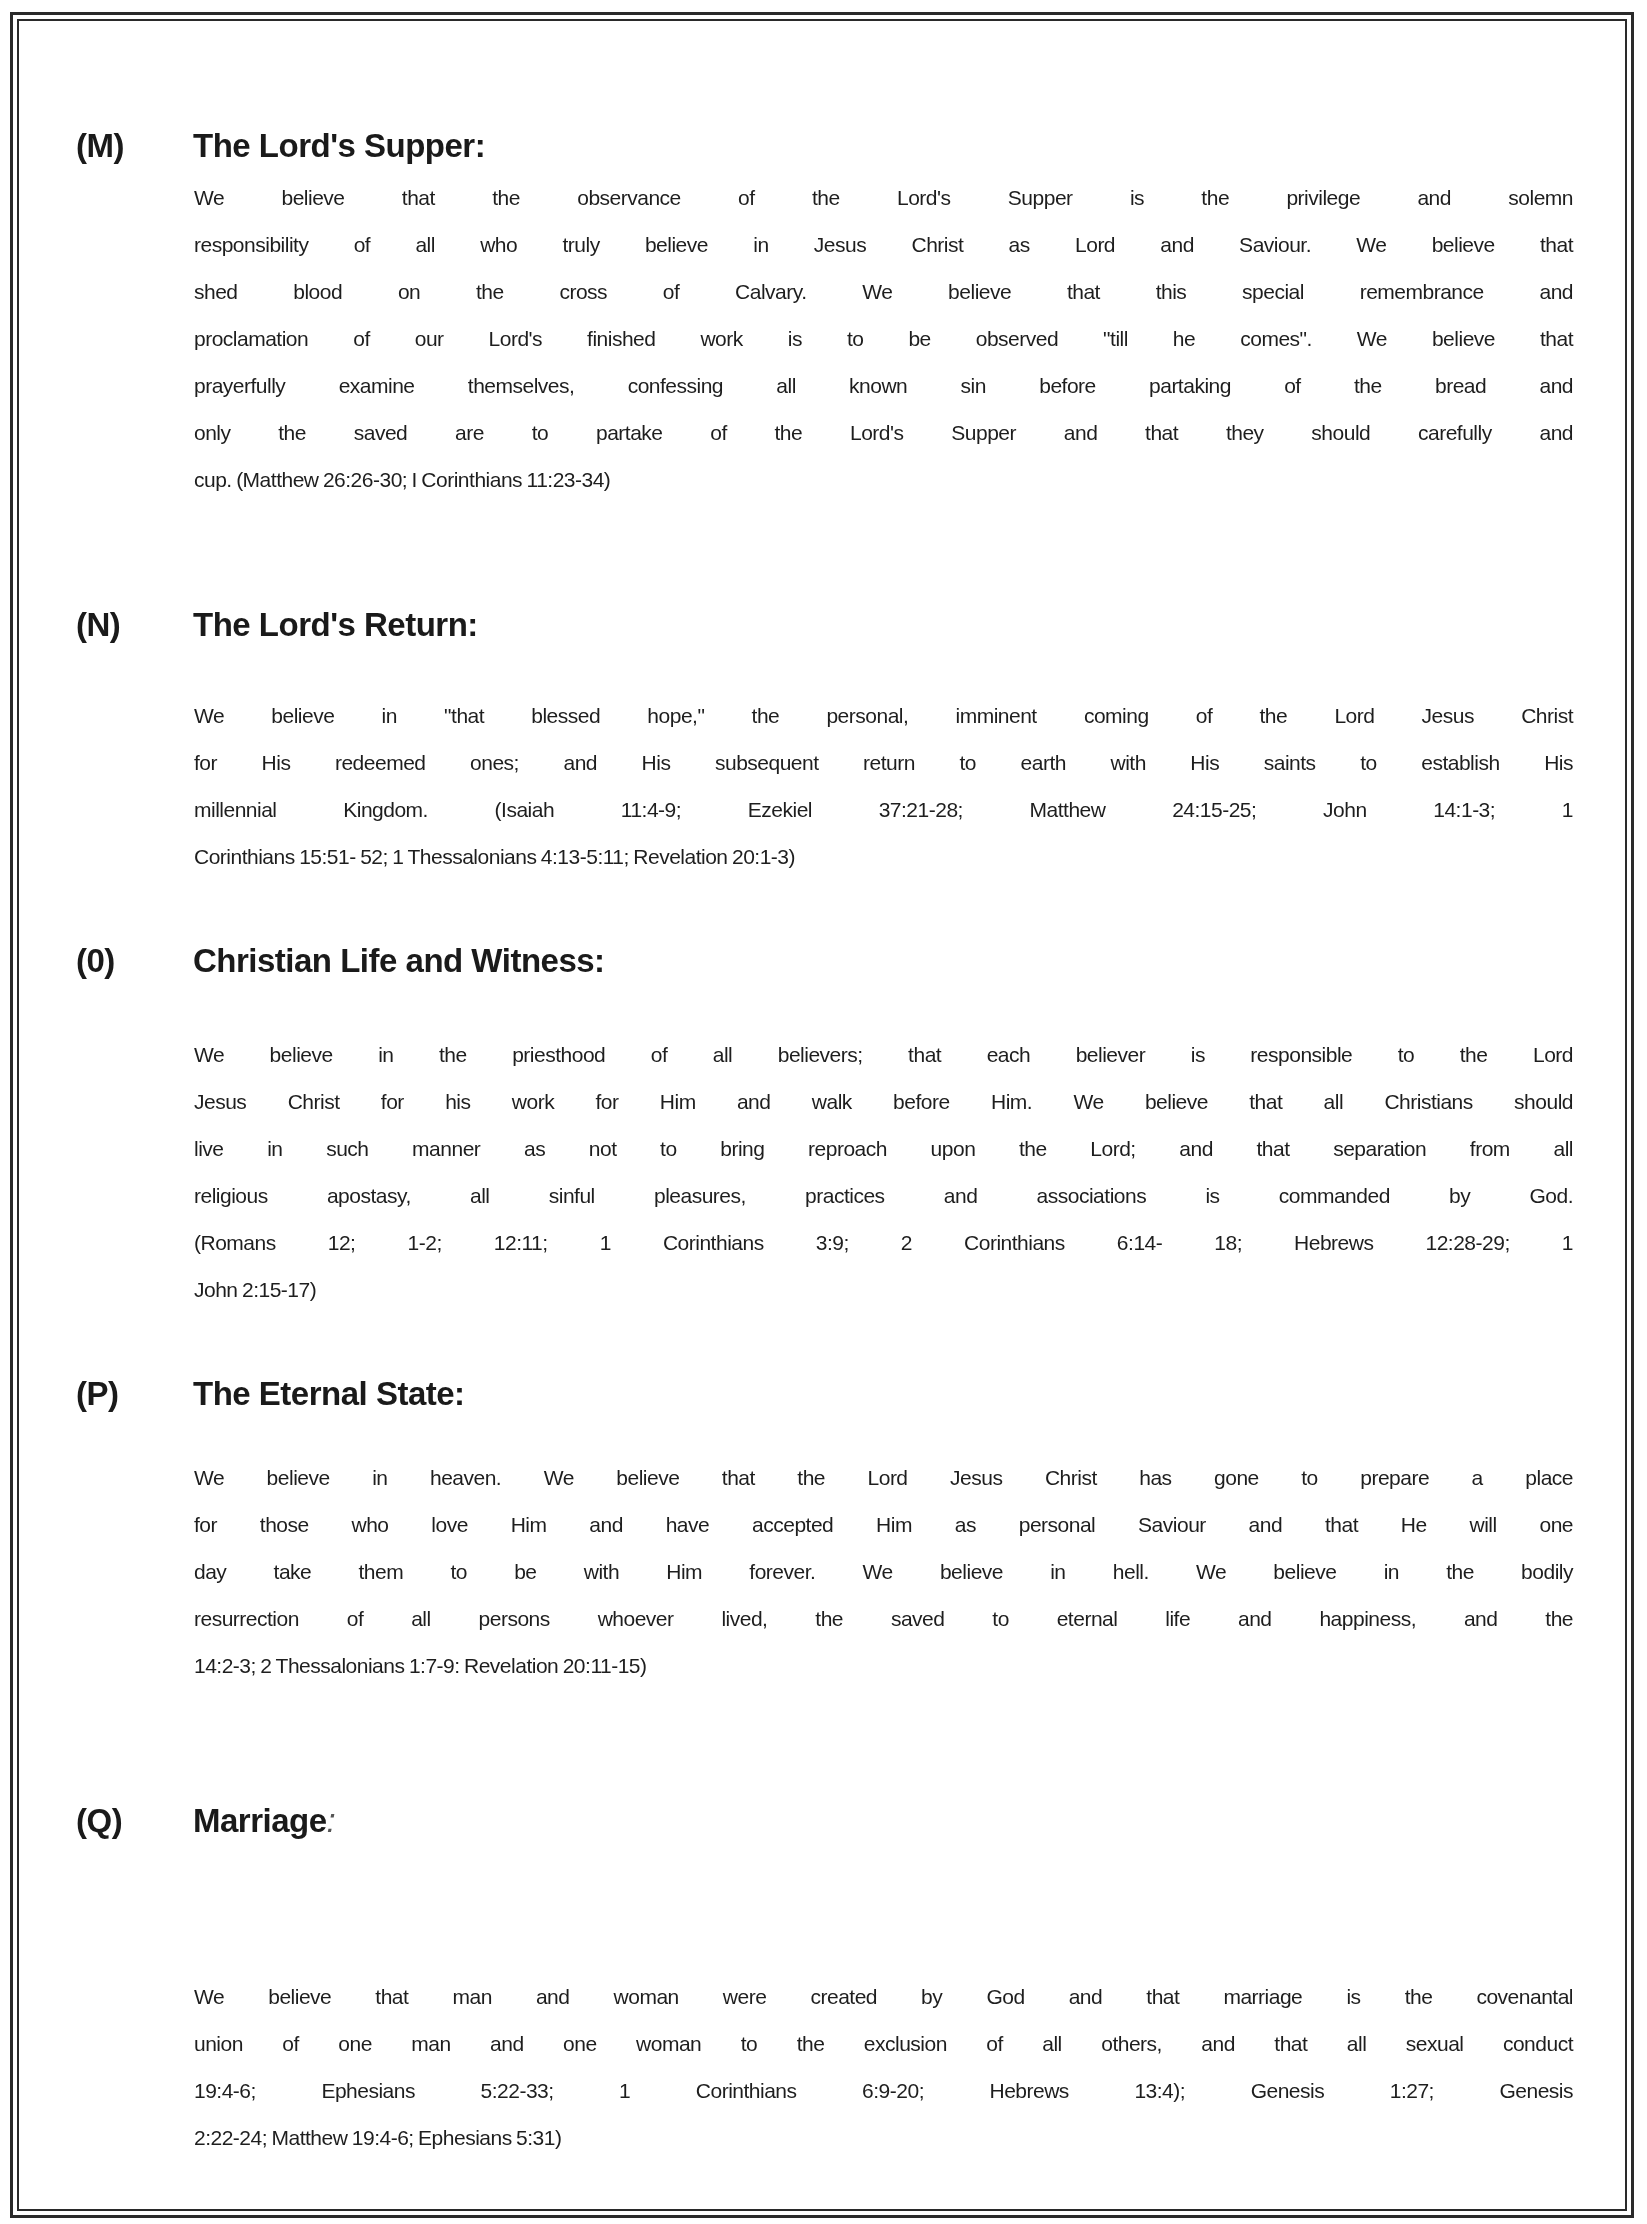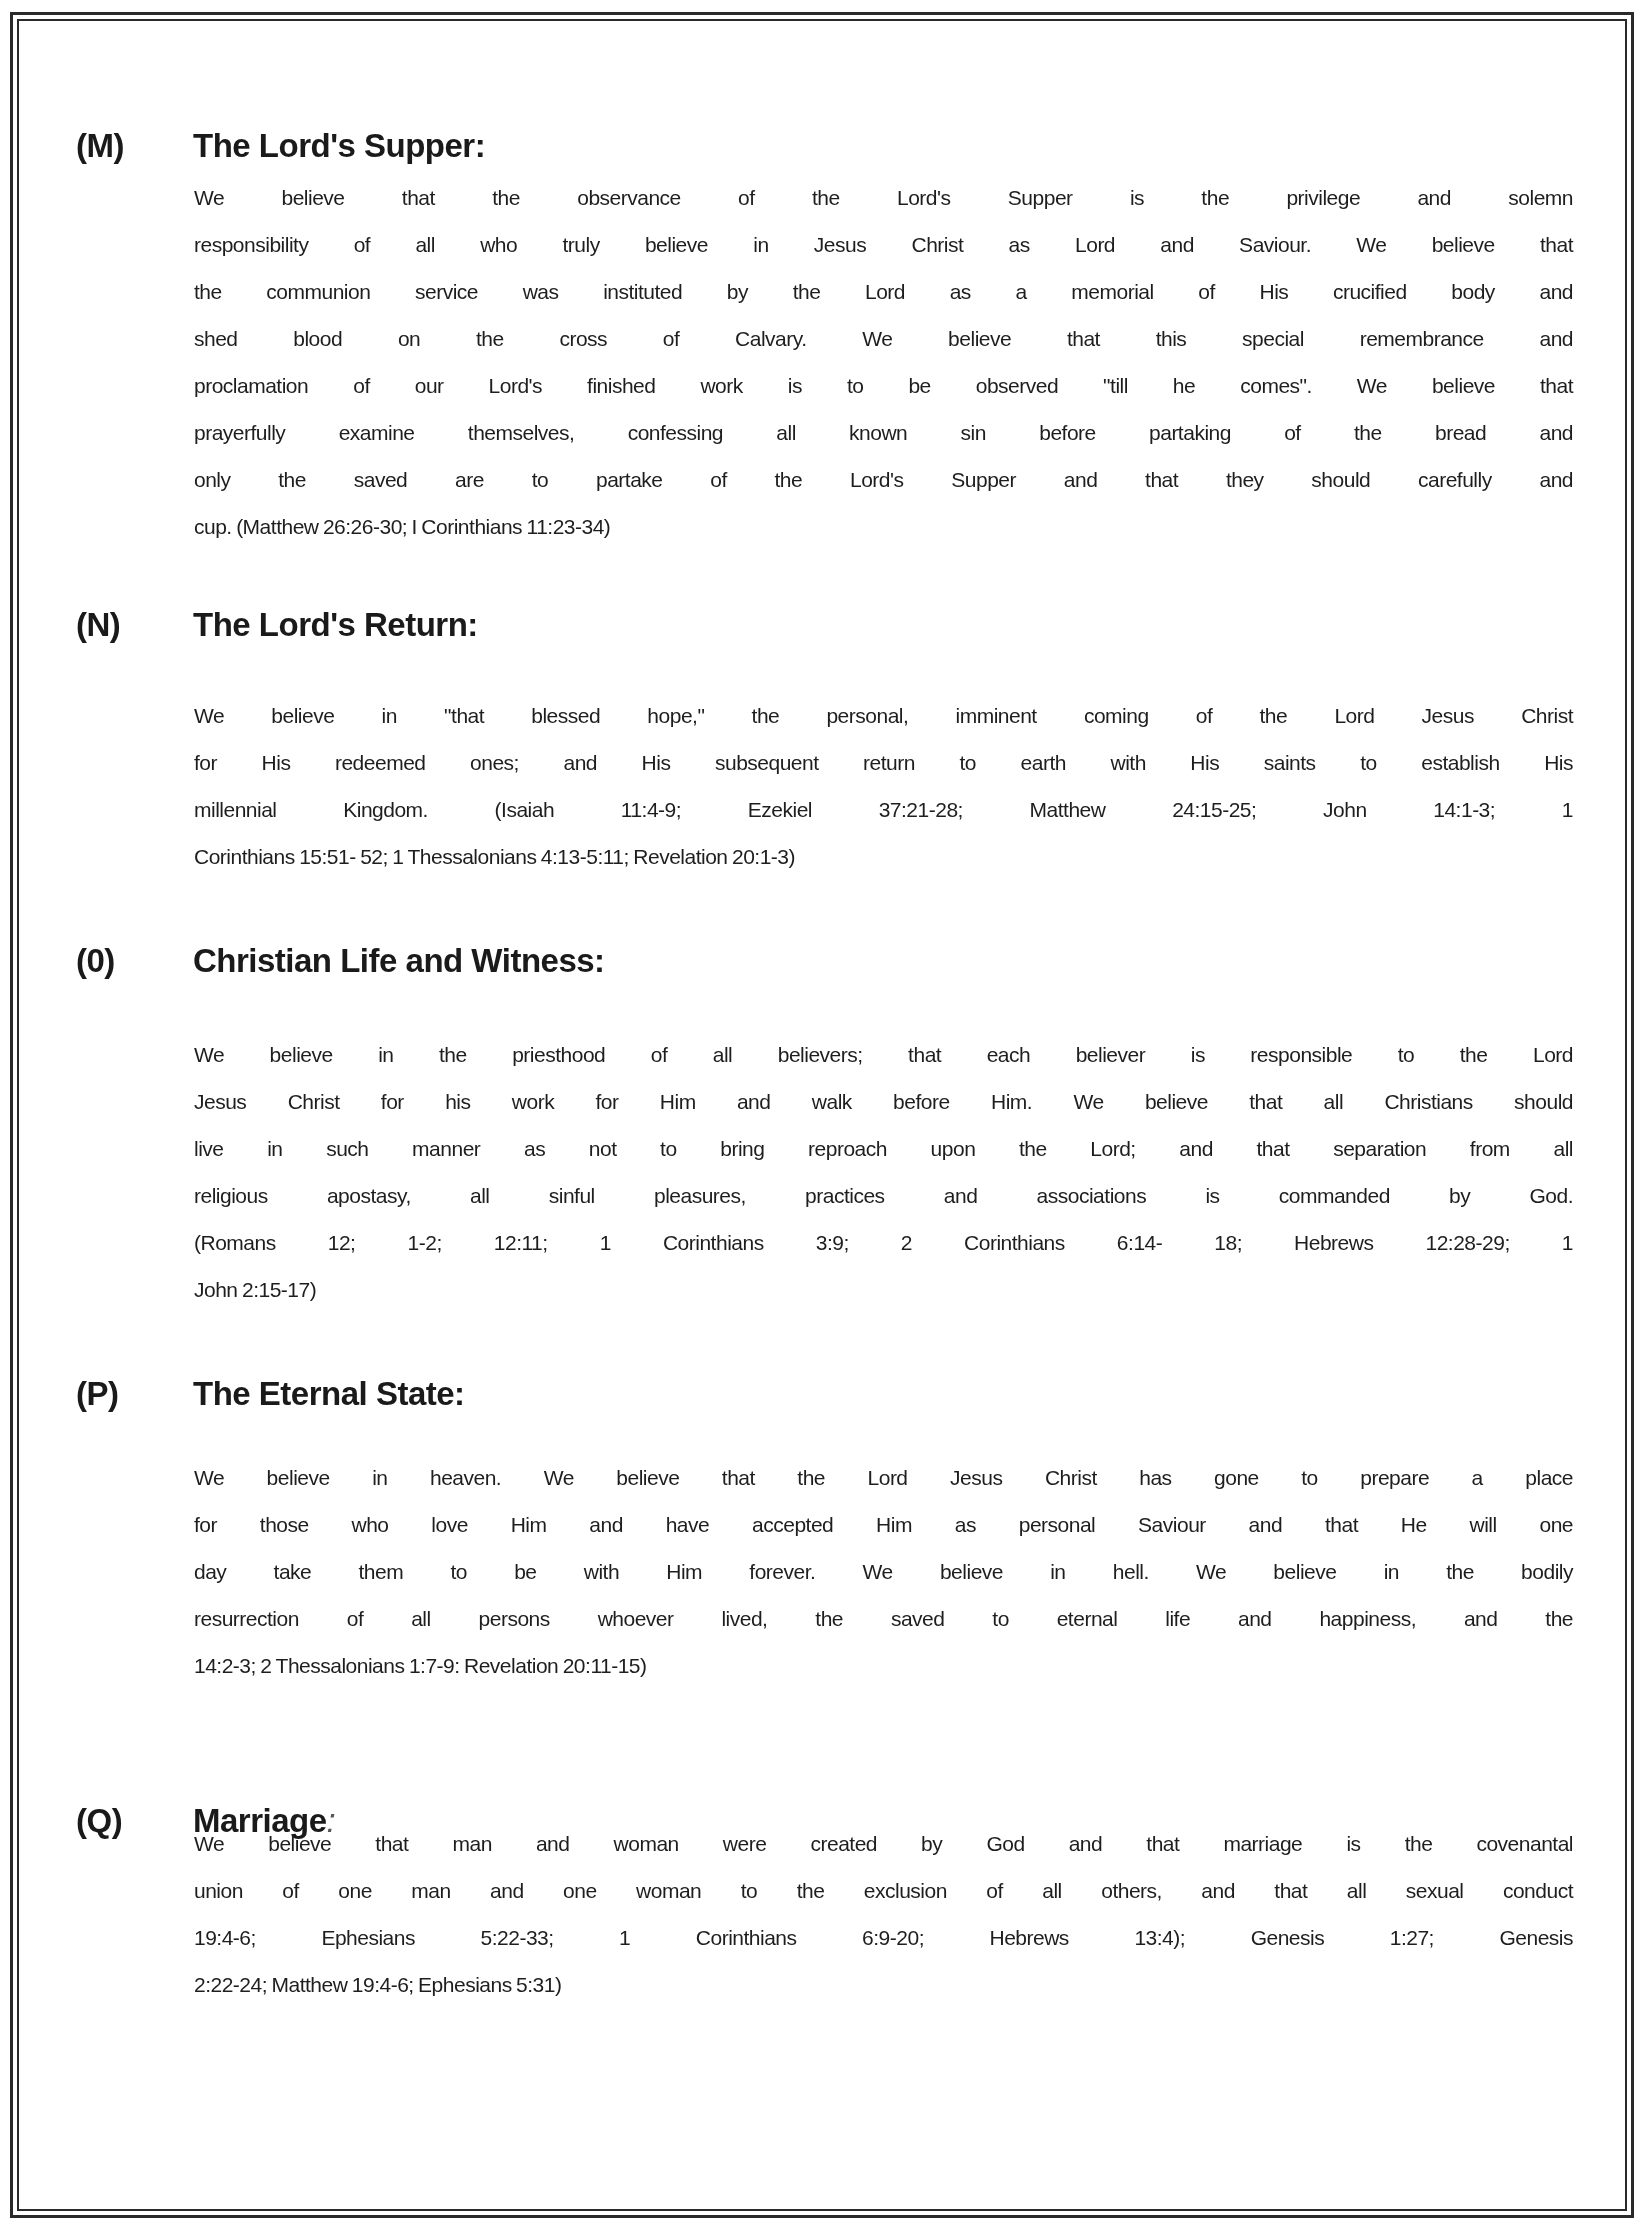--- a/index.html
+++ b/index.html
@@ -27,21 +27,20 @@
 <div class="border-inner"></div>
 
 <div class="section">
   <div class="heading" style="top:122px;">
     <span class="label">(M)</span>
     <span class="title">The Lord's Supper:</span>
   </div>
   <div class="body" style="top:174px;">
     <div class="line">We believe that the observance of the Lord's Supper is the privilege and solemn</div>
     <div class="line">responsibility of all who truly believe in Jesus Christ as Lord and Saviour. We believe that</div>
-    <div class="line">the communion service was instituted by the Lord as a memorial of His crucified body and</div>
     <div class="line">shed blood on the cross of Calvary. We believe that this special remembrance and</div>
     <div class="line">proclamation of our Lord's finished work is to be observed "till he comes". We believe that</div>
     <div class="line">prayerfully examine themselves, confessing all known sin before partaking of the bread and</div>
     <div class="line">only the saved are to partake of the Lord's Supper and that they should carefully and</div>
     <div class="line last">cup. (Matthew 26:26-30; I Corinthians 11:23-34)</div>
   </div>
 </div>
 
 <div class="section">
   <div class="heading" style="top:601px;">
@@ -83,20 +82,20 @@
     <div class="line">resurrection of all persons whoever lived, the saved to eternal life and happiness, and the</div>
     <div class="line last">14:2-3; 2 Thessalonians 1:7-9: Revelation 20:11-15)</div>
   </div>
 </div>
 
 <div class="section">
   <div class="heading" style="top:1797px;">
     <span class="label">(Q)</span>
     <span class="title"><span>Marriage</span><span class="colon-italic">:</span></span>
   </div>
-  <div class="body" style="top:1820px;">
+  <div class="body" style="top:1973px;">
     <div class="line">We believe that man and woman were created by God and that marriage is the covenantal</div>
     <div class="line">union of one man and one woman to the exclusion of all others, and that all sexual conduct</div>
     <div class="line">19:4-6; Ephesians 5:22-33; 1 Corinthians 6:9-20; Hebrews 13:4); Genesis 1:27; Genesis</div>
     <div class="line last">2:22-24; Matthew 19:4-6; Ephesians 5:31)</div>
   </div>
 </div>
 
 
 </body></html>

